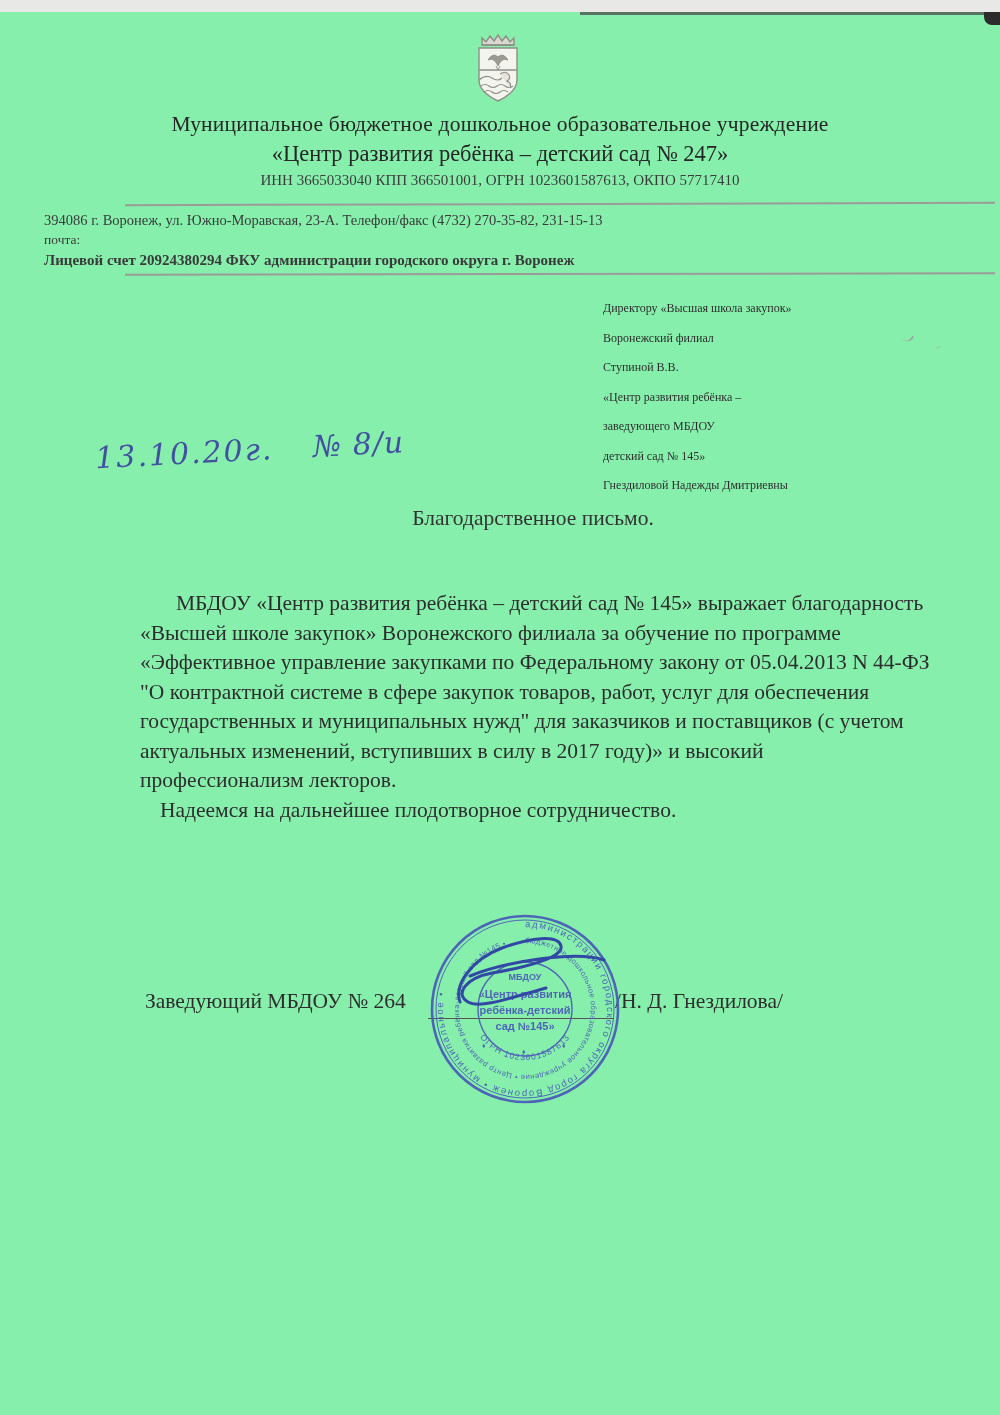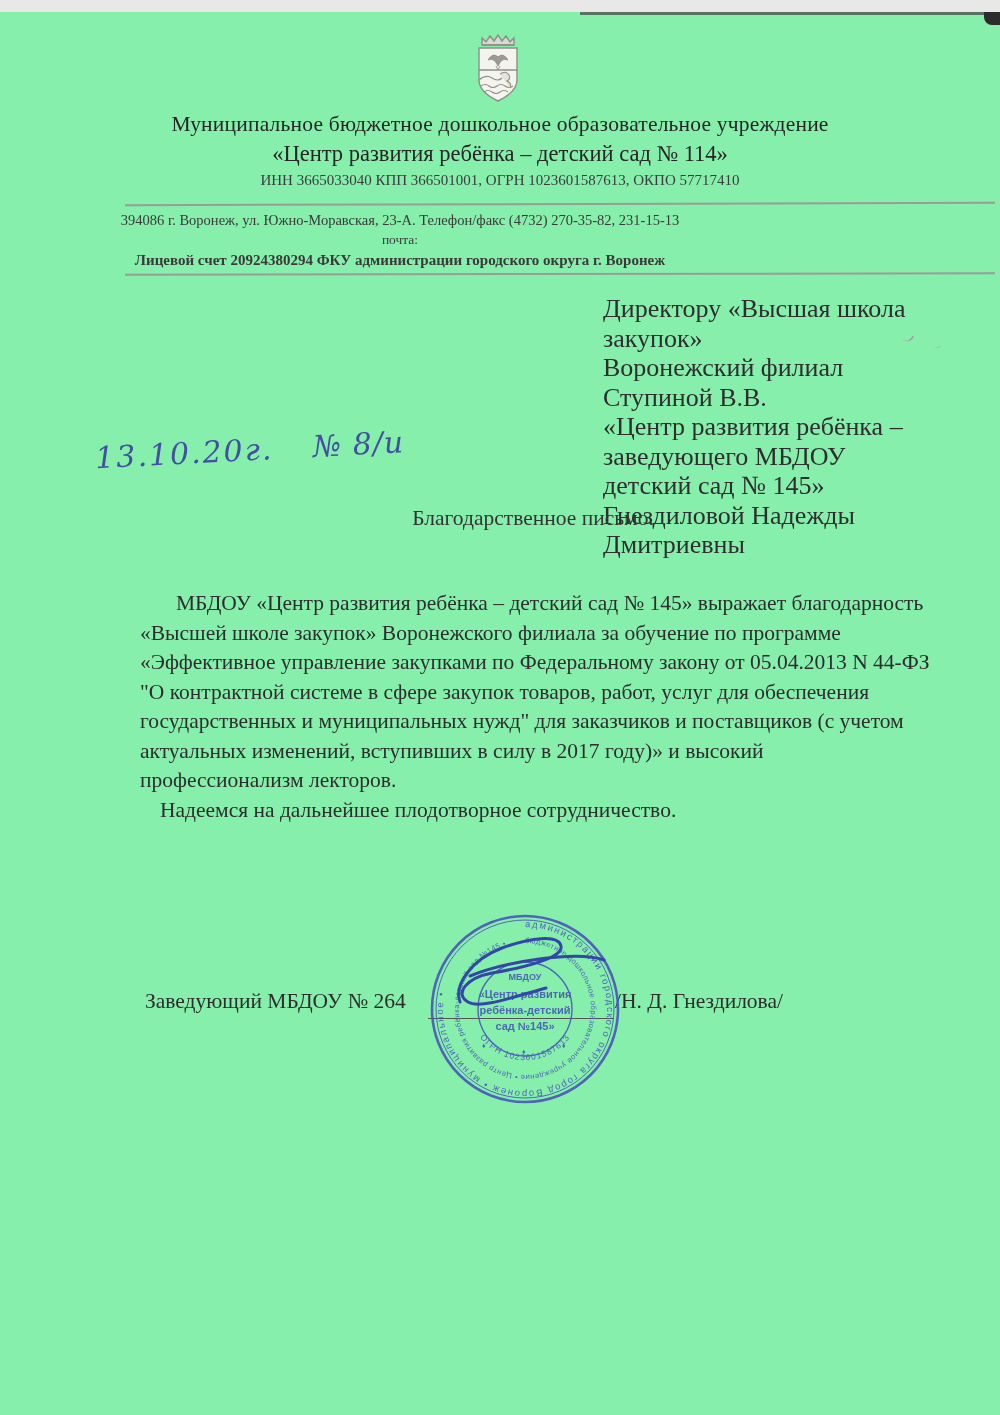--- a/index.html
+++ b/index.html
@@ -16,26 +16,26 @@
   
   .emblem{position:absolute; left:452px; top:16px; width:96px; height:84px;}
   
   .header{position:absolute; left:0; top:99px; width:1000px; text-align:center; color:#262626;}
   .org1{font-size:21.5px; letter-spacing:.2px; line-height:27px;}
   .org2{font-size:22.5px; line-height:31px;}
   .reqs{font-size:15px; color:#3c3c3c; line-height:22px;}
   .rule{position:absolute; left:125px; width:870px; height:0; border-top:2px solid #9b9b98;}
   .rule1{top:191px; transform:rotate(-0.15deg);}
   .rule2{top:261px; transform:rotate(-0.1deg);}
-  .addr-block{position:absolute; left:0; top:198px; width:800px; text-align:center; color:#3a3a3a;}
+  .addr-block{position:absolute; left:0; top:198px; width:800px; text-align:left; color:#3a3a3a;padding-left:44px;}
   .addr{font-size:14.5px; line-height:21px;}
   .mail{font-size:13.5px; line-height:17px;}
   .acct{font-size:15px; line-height:22px; margin-top:1px;font-weight:bold;}
   
-  .recipient{position:absolute; left:603px; top:282px; width:360px; font-size:26px; line-height:29.5px; color:#2e2e2e;}
+  .recipient{position:absolute; left:603px; top:282px; width:360px; font-size:12px; line-height:29.5px; color:#2e2e2e;}
   
   .handwriting{
     position:absolute; left:95px; top:420px; width:320px;
     font-family:"DejaVu Serif", serif; font-style:italic;
     color:#42509f; font-size:30px; transform:rotate(-3deg);
     letter-spacing:2px; white-space:nowrap;
   }
   .hw-number{margin-left:28px; letter-spacing:1px;}
   
   .title{position:absolute; left:0; top:494px; width:1000px; text-align:center; padding-left:66px; box-sizing:border-box; font-size:21.5px; color:#333;}
@@ -76,21 +76,21 @@
 
       <path d="M27 52 Q34 46 40 50 Q46 54 50 50" stroke-width="1.1"></path>
       <path d="M29 58 q4 -3 8 0 t8 0 t8 0 t8 0" stroke-width="1.1"></path>
       <path d="M32 64 q4 -3 8 0 t8 0 t8 0" stroke-width="1.1"></path>
       <path d="M48 46 q6 -4 9 1 q2 4 -2 6 q5 2 3 7" stroke-width="1.1" fill="#e3e3da"></path>
     </g>
   </svg>
 
   <div class="header">
     <div class="org1">Муниципальное бюджетное дошкольное образовательное учреждение</div>
-    <div class="org2">«Центр развития ребёнка – детский сад № 114»</div>
+    <div class="org2">«Центр развития ребёнка – детский сад № 247»</div>
     <div class="reqs">ИНН 3665033040 КПП 366501001, ОГРН 1023601587613, ОКПО 57717410</div>
   </div>
 
   <div class="rule rule1"></div>
 
   <div class="addr-block">
     <div class="addr">394086 г. Воронеж, ул. Южно-Моравская, 23-А. Телефон/факс (4732) 270-35-82, 231-15-13</div>
     <div class="mail">почта:</div>
     <div class="acct">Лицевой счет 20924380294 ФКУ администрации городского округа г. Воронеж</div>
   </div>

